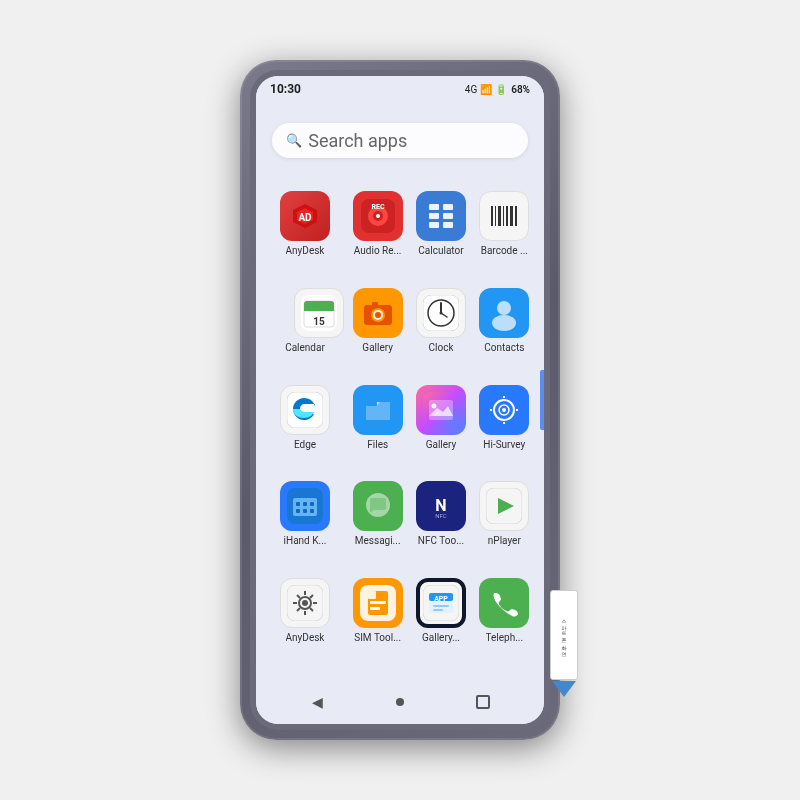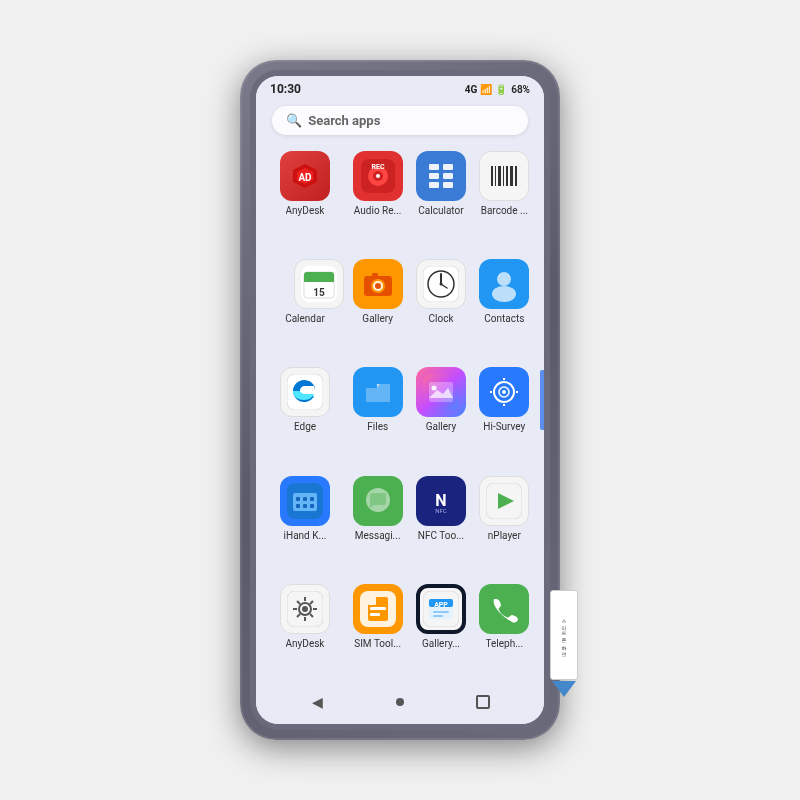--- a/index.html
+++ b/index.html
@@ -34,20 +34,21 @@
     }
 
     .screen {
       flex: 1;
       background: #e8eaf5;
       border-radius: 22px;
       overflow: hidden;
       display: flex;
       flex-direction: column;
       position: relative;
+      gap: 17px;
     }
 
     
     .status-bar {
       display: flex;
       justify-content: space-between;
       align-items: center;
       padding: 6px 14px 2px;
       background: #e8eaf5;
       font-size: 11px;
@@ -62,21 +63,21 @@
     .search-bar {
       margin: 8px 16px 6px;
       background: rgba(255,255,255,0.85);
       border-radius: 24px;
       padding: 7px 14px;
       display: flex;
       align-items: center;
       gap: 6px;
       box-shadow: 0 1px 4px rgba(0,0,0,0.1);
     }
-    .search-bar-text { font-size: 13px; color: #666; font-weight: bold; }
+    .search-bar-text { font-size: 18px; color: #666; }
     .search-icon-sym { color: #888; font-size: 13px; }
 
     
     .app-grid {
       flex: 1;
       padding: 4px 8px 0;
       display: grid;
       grid-template-columns: repeat(4, 1fr);
       grid-template-rows: repeat(4, auto);
       gap: 4px 0;
@@ -212,21 +213,21 @@
 </head>
 <body>
 
 <div class="phone-outer">
   <div class="phone-inner">
     <div class="screen">
 
       <div class="status-bar">
         <span class="status-time">10:30</span>
         <div class="status-icons">
-          <span style="font-size:10px;font-weight:700;">4G</span>
+          <span style="font-size:10px;font-weight:400;">4G</span>
           <span>📶</span>
           <span>🔋</span>
           <span style="font-size:10px;">68%</span>
         </div>
       </div>
 
       <div class="search-bar">
         <span class="search-icon-sym">🔍</span>
         <span class="search-bar-text">Search apps</span>
       </div>

